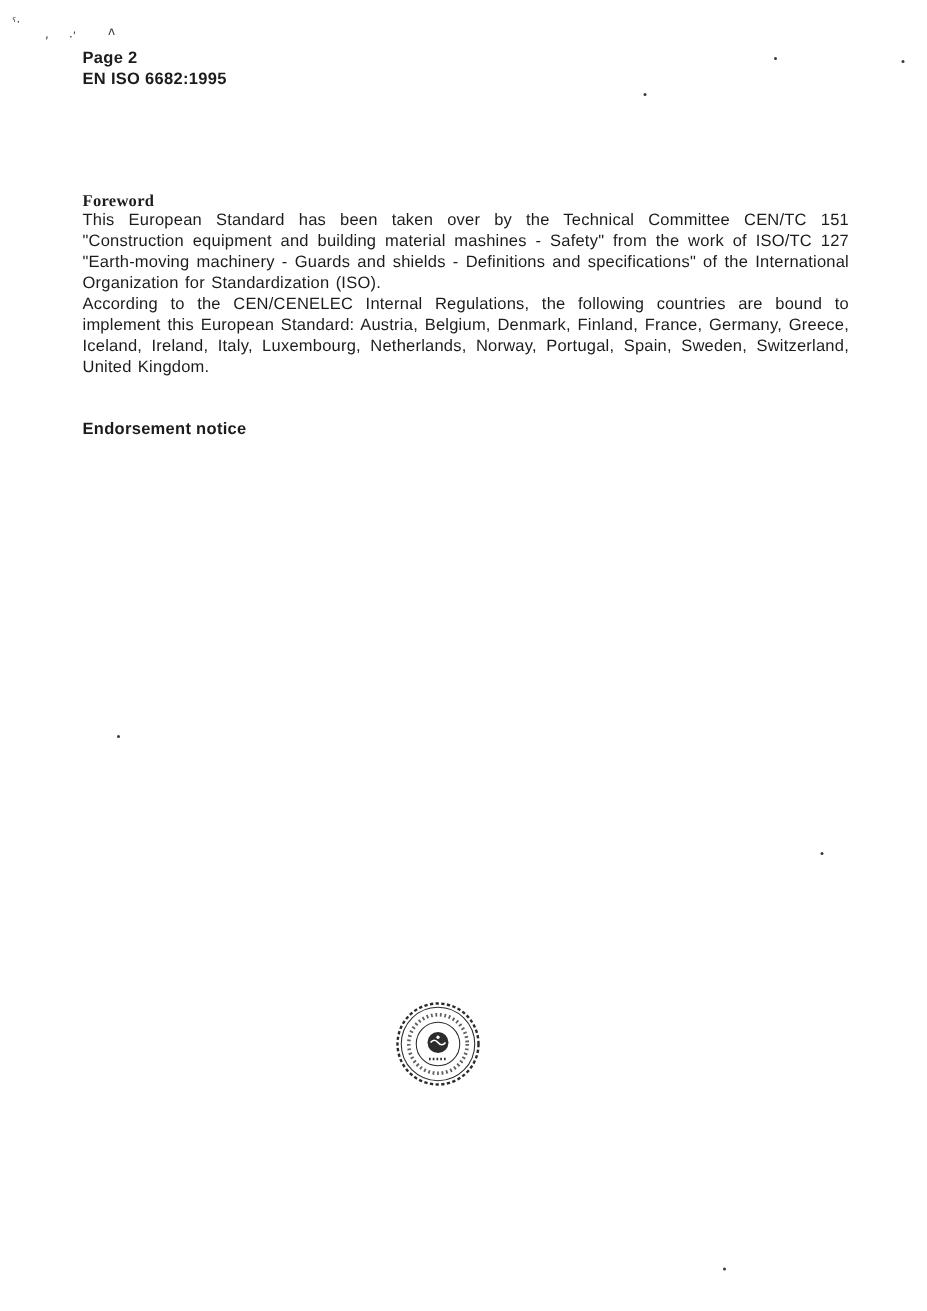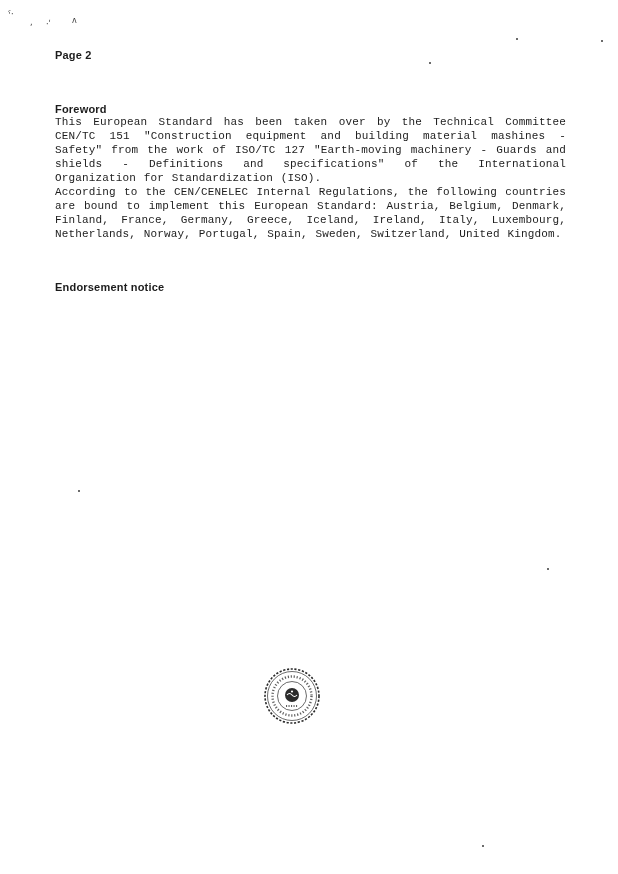--- a/index.html
+++ b/index.html
@@ -12,45 +12,44 @@
     width: 618px;
     height: 874px;
     background: #ffffff;
     font-family: "Liberation Sans", sans-serif;
     color: #1c1c1c;
     overflow: hidden;
   }
   .content {
     position: absolute;
     left: 55px;
-    top: 48px;
+    top: 32px;
     width: 511px;
   }
   .doc-header {
     font-weight: bold;
     font-size: 11px;
     line-height: 14px;
     letter-spacing: 0.2px;
   }
   .section-heading {
     font-weight: bold;
     font-size: 11px;
     letter-spacing: 0.2px;
     margin: 0;
   }
-  .heading-foreword { margin-top: 41px; }
-  .heading-endorsement { margin-top: 40px; }
+  .heading-foreword { margin-top: 68px; font-family: Liberation Serif, serif; }
+  .heading-endorsement { margin-top: 28px; }
   p.body-text {
     font-size: 11px;
     line-height: 14px;
     text-align: justify;
     letter-spacing: 0.15px;
     word-spacing: 1px;
     margin: 0;
-    font-family: Liberation Mono, monospace;
   }
   .para-1 { margin-top: 27px; }
   .para-2 { margin-top: 12px; }
   .para-3 { margin-top: 11px; }
   .para-endorsement { margin-top: 14px; }
   .stamp {
     position: absolute;
     left: 262px;
     top: 666px;
     width: 60px;
@@ -81,20 +80,21 @@
   <span class="speck" style="left:516px; top:38px; width:2px; height:2px;"></span>
   <span class="speck" style="left:601px; top:40px; width:2px; height:2px;"></span>
   <span class="speck" style="left:78px; top:490px; width:2px; height:2px;"></span>
   <span class="speck" style="left:547px; top:568px; width:2px; height:2px;"></span>
   <span class="speck" style="left:482px; top:845px; width:2px; height:2px;"></span>
 
   <div class="content">
 
     <header>
       <div class="doc-header">Page 2</div>
+      <div class="doc-header">EN ISO 6682:1995</div>
     </header>
 
     <h2 class="section-heading heading-foreword">Foreword</h2>
 
     <p class="body-text para-1">This European Standard has been taken over by the Technical Committee CEN/TC 151 "Construction equipment and building material mashines - Safety" from the work of ISO/TC 127 "Earth-moving machinery - Guards and shields - Definitions and specifications" of the International Organization for Standardization (ISO).</p>
 
 
     <p class="body-text para-3">According to the CEN/CENELEC Internal Regulations, the following countries are bound to implement this European Standard: Austria, Belgium, Denmark, Finland, France, Germany, Greece, Iceland, Ireland, Italy, Luxembourg, Netherlands, Norway, Portugal, Spain, Sweden, Switzerland, United Kingdom.</p>
 
     <h2 class="section-heading heading-endorsement">Endorsement notice</h2>

